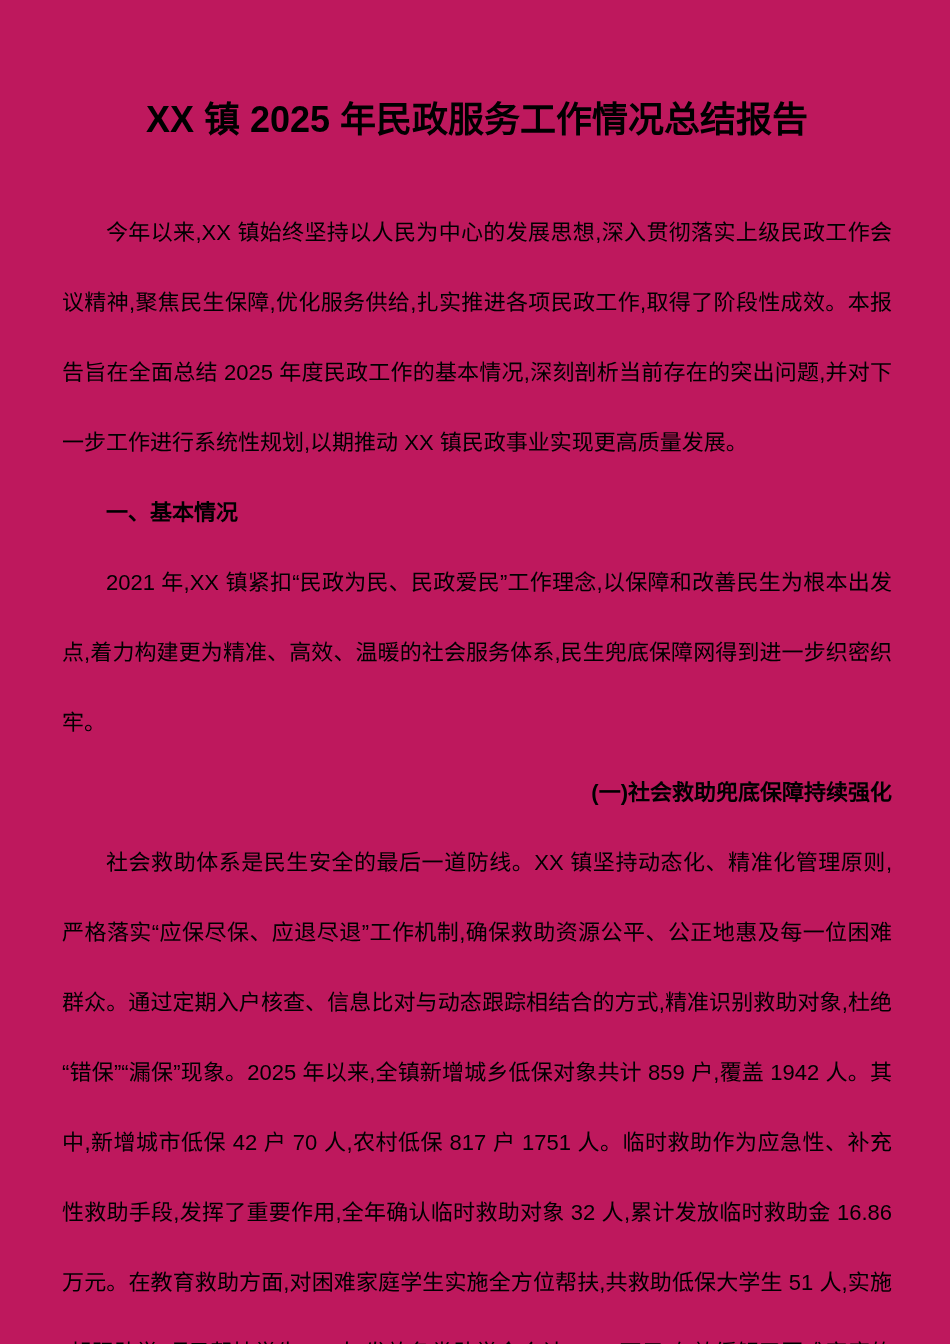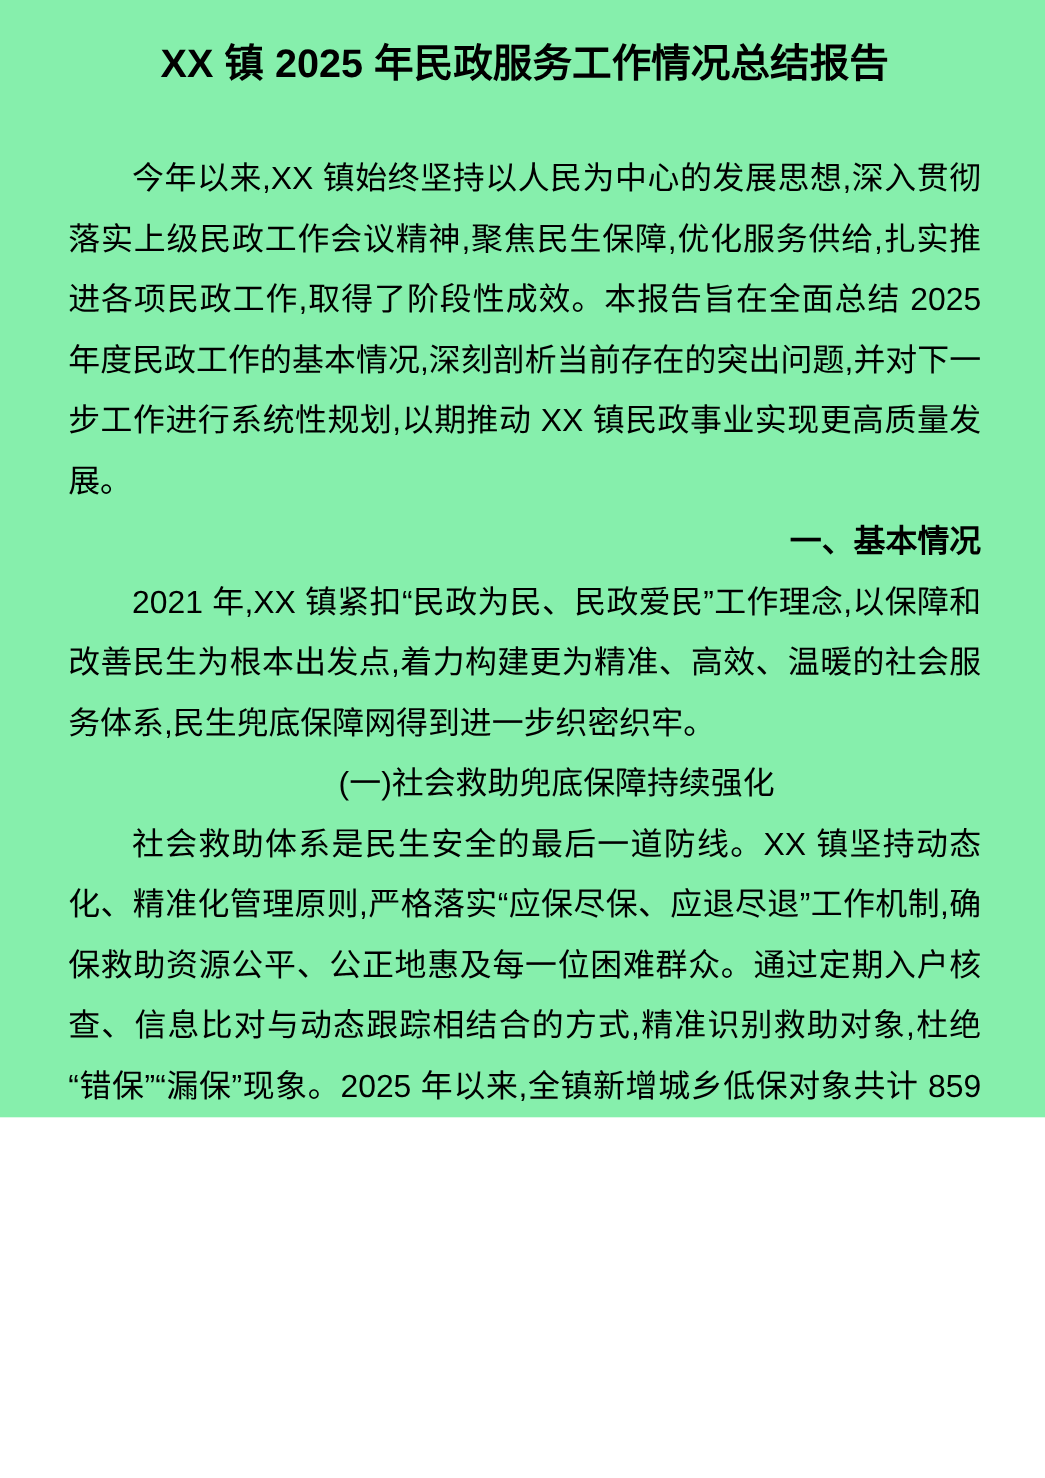--- a/index.html
+++ b/index.html
@@ -3,52 +3,52 @@
 <meta charset="utf-8">
 <style>
   html, body {
     margin: 0;
     padding: 0;
     background: #ffffff;
   }
   .page {
     position: relative;
     width: 950px;
-    height: 1016px;
+    height: 1344px;
     box-sizing: border-box;
-    padding: 34px 58px 0 62px;
-    background: #86efac;
+    padding: 96px 58px 0 62px;
+    background: #be185d;
     color: #000000;
     font-family: "Liberation Sans", "DejaVu Sans", sans-serif;
     overflow: hidden;
   }
   .doc-title {
     margin: 0 0 54px 0;
     font-size: 36px;
     font-weight: bold;
     line-height: 48px;
     text-align: center;
     letter-spacing: 0;
   }
   .doc-body p {
     margin: 0;
-    font-size: 29px;
-    line-height: 55px;
+    font-size: 22px;
+    line-height: 70px;
     text-indent: 2em;
     text-align: justify;
     text-justify: inter-ideograph;
     word-break: break-all;
   }
   .doc-body p.heading1 {
     font-weight: bold;
-    text-align: right;
+    text-align: left;
   }
   .doc-body p.heading2 {
-    font-weight: normal;
-    text-align: center;
+    font-weight: bold;
+    text-align: right;
   }
 </style>
 </head>
 <body>
 
 <div class="page">
   <h1 class="doc-title">XX 镇 2025 年民政服务工作情况总结报告</h1>
   <div class="doc-body">
       <p class="body">今年以来,XX 镇始终坚持以人民为中心的发展思想,深入贯彻落实上级民政工作会议精神,聚焦民生保障,优化服务供给,扎实推进各项民政工作,取得了阶段性成效。本报告旨在全面总结 2025 年度民政工作的基本情况,深刻剖析当前存在的突出问题,并对下一步工作进行系统性规划,以期推动 XX 镇民政事业实现更高质量发展。</p>
       <p class="heading1">一、基本情况</p>

